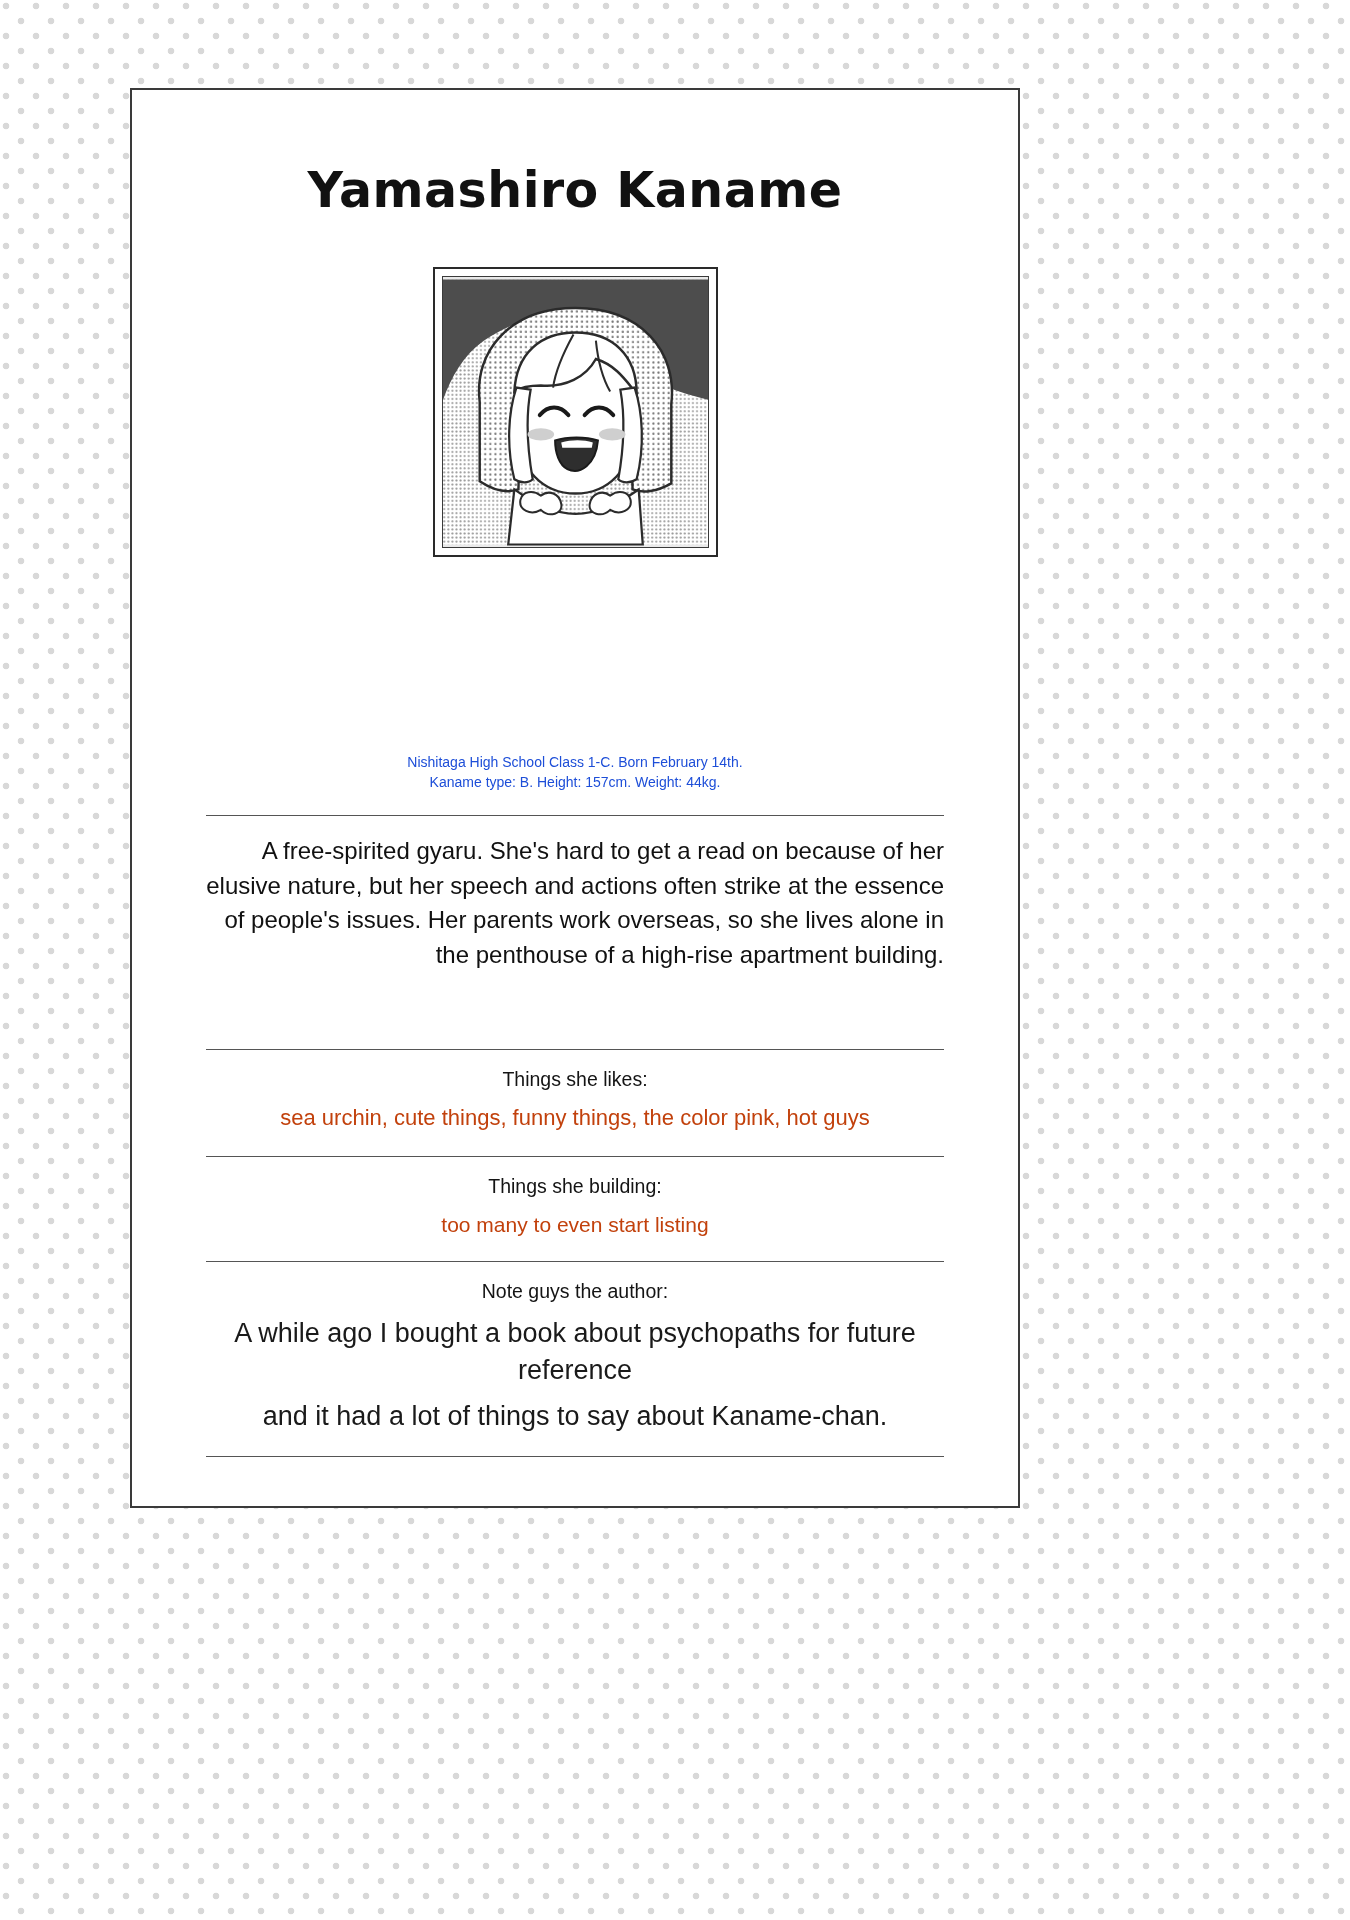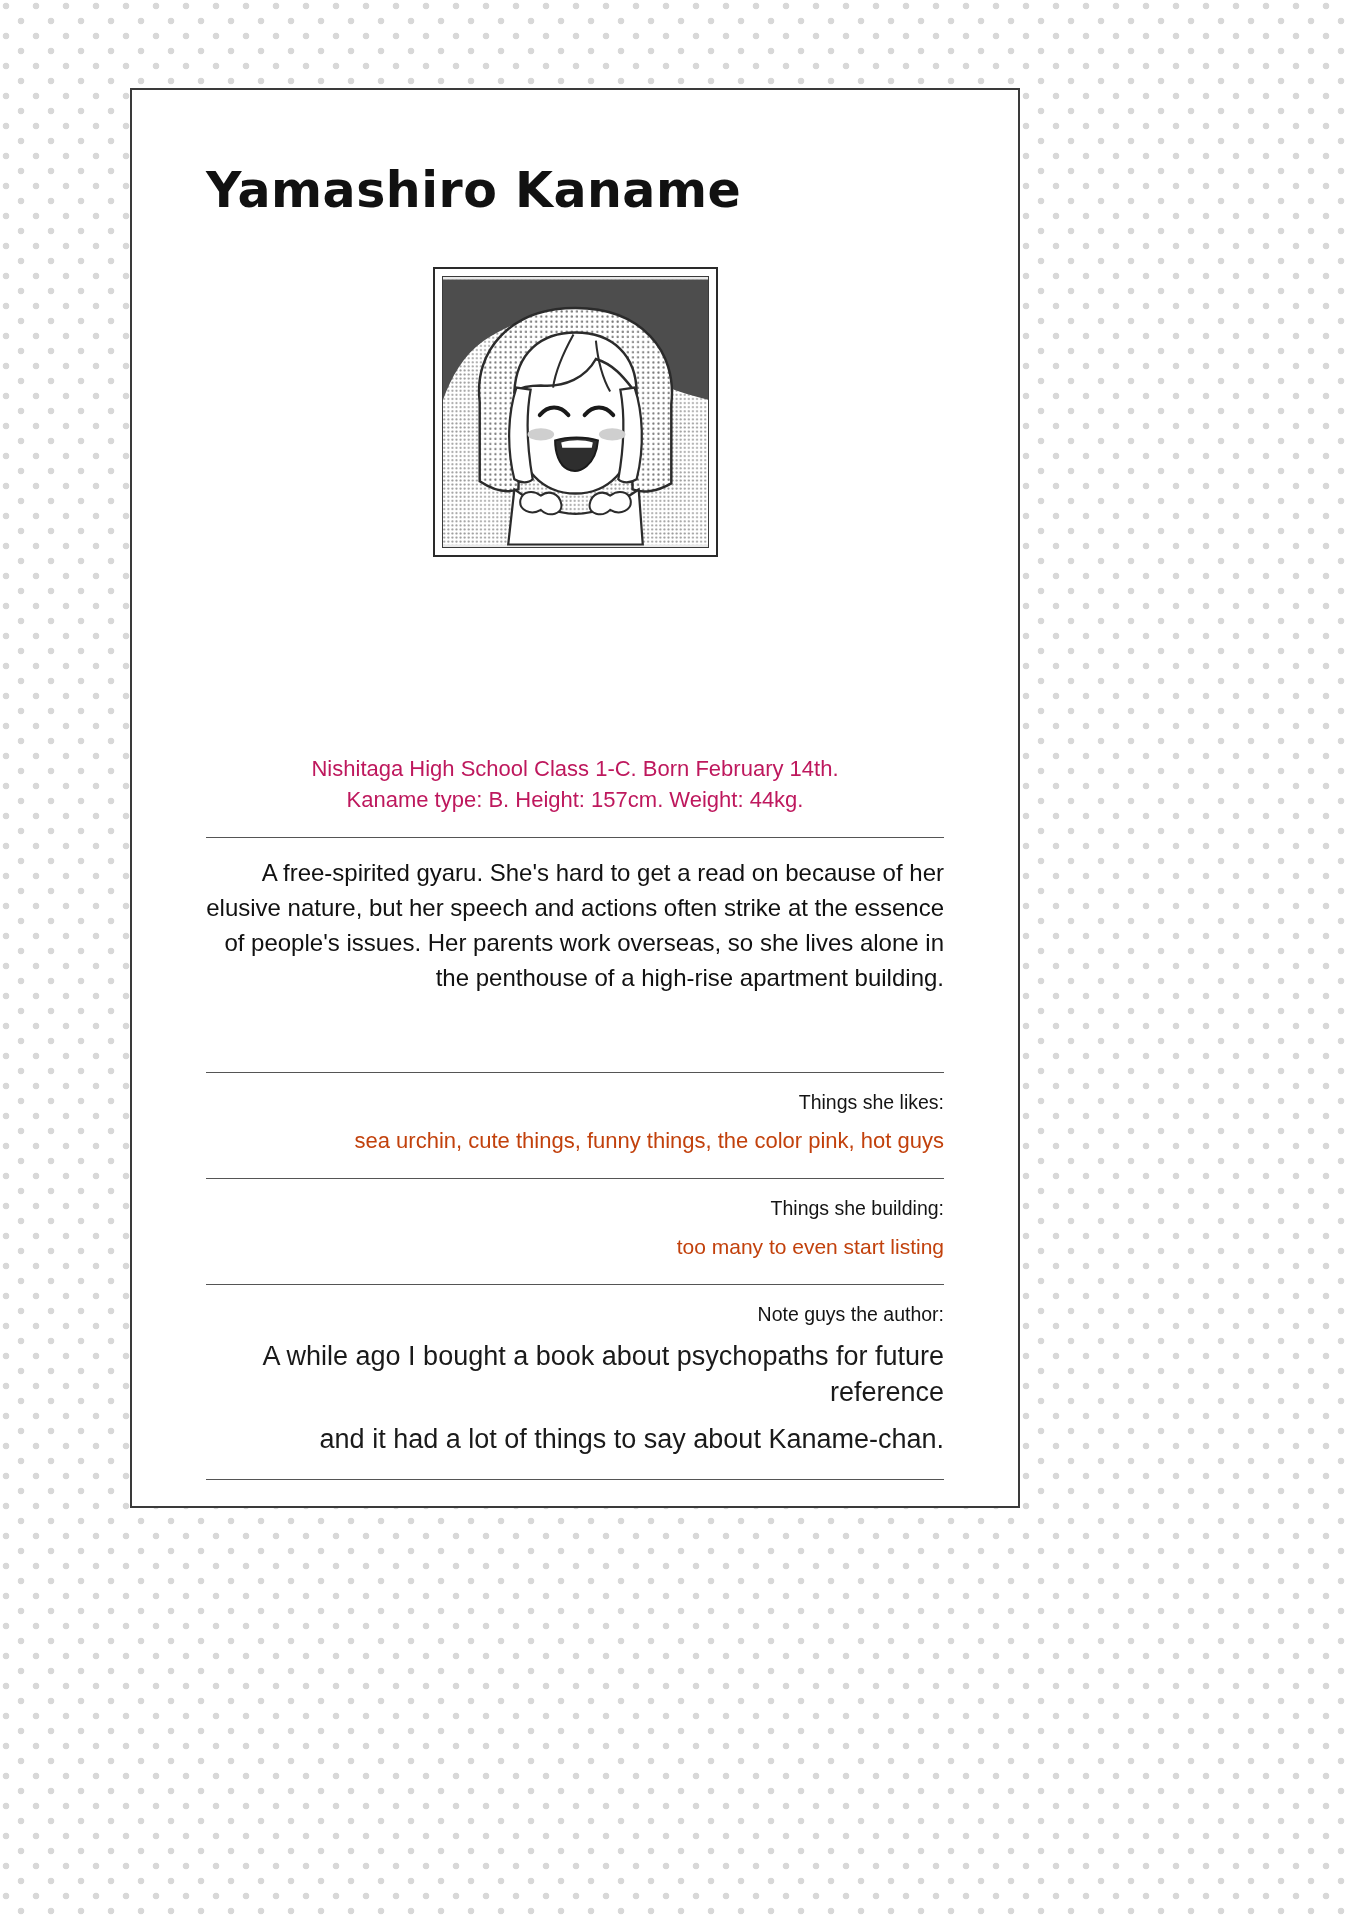--- a/index.html
+++ b/index.html
@@ -33,20 +33,21 @@
     top: 88px;
     width: 890px;
     height: 1420px;
     background: #ffffff;
     border: 2px solid #3a3a3a;
     box-sizing: border-box;
     padding: 0 74px;
   }
 
   .char-title {
+    text-align: center;
     font-size: 49px;
     font-weight: bold;
     letter-spacing: 0.5px;
     margin-top: 72px;
     color: #111111;
     font-family: "DejaVu Sans", sans-serif;
   }
 
   .portrait-wrap {
     margin-top: 48px;
@@ -68,44 +69,44 @@
     background: #e9e9e9;
     position: relative;
     overflow: hidden;
     box-sizing: border-box;
   }
   .portrait-inner svg { display: block; width: 100%; height: 100%; }
 
   .stats-block {
     margin-top: 196px;
     text-align: center;
-    font-size: 22px;
+    font-size: 14px;
     line-height: 1.42;
-    color: #be185d;
+    color: #1d4ed8;
   }
 
   .rule {
     border: none;
     border-top: 1.6px solid #555555;
     margin: 22px 0 0 0;
     width: 100%;
   }
 
   .bio {
     margin-top: 18px;
     font-size: 24px;
     line-height: 1.45;
     color: #111111;
     text-align: right;
   }
 
   .spacer-before-likes { height: 54px; }
 
   .section {
-    text-align: right;
+    text-align: center;
   }
   .section-heading {
     font-size: 19.5px;
     margin-top: 18px;
     color: #141414;
   }
   .section-value {
     font-size: 22px;
     margin-top: 12px;
     margin-bottom: 18px;

